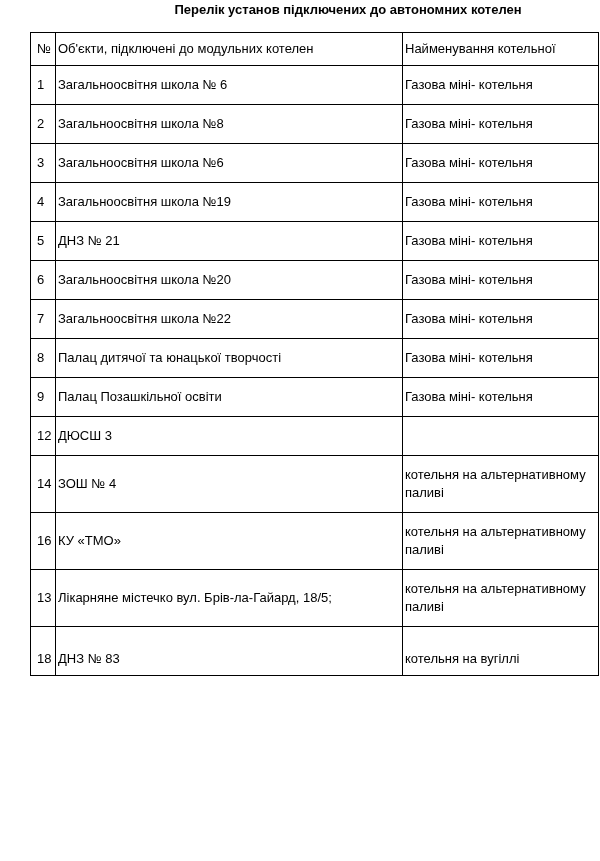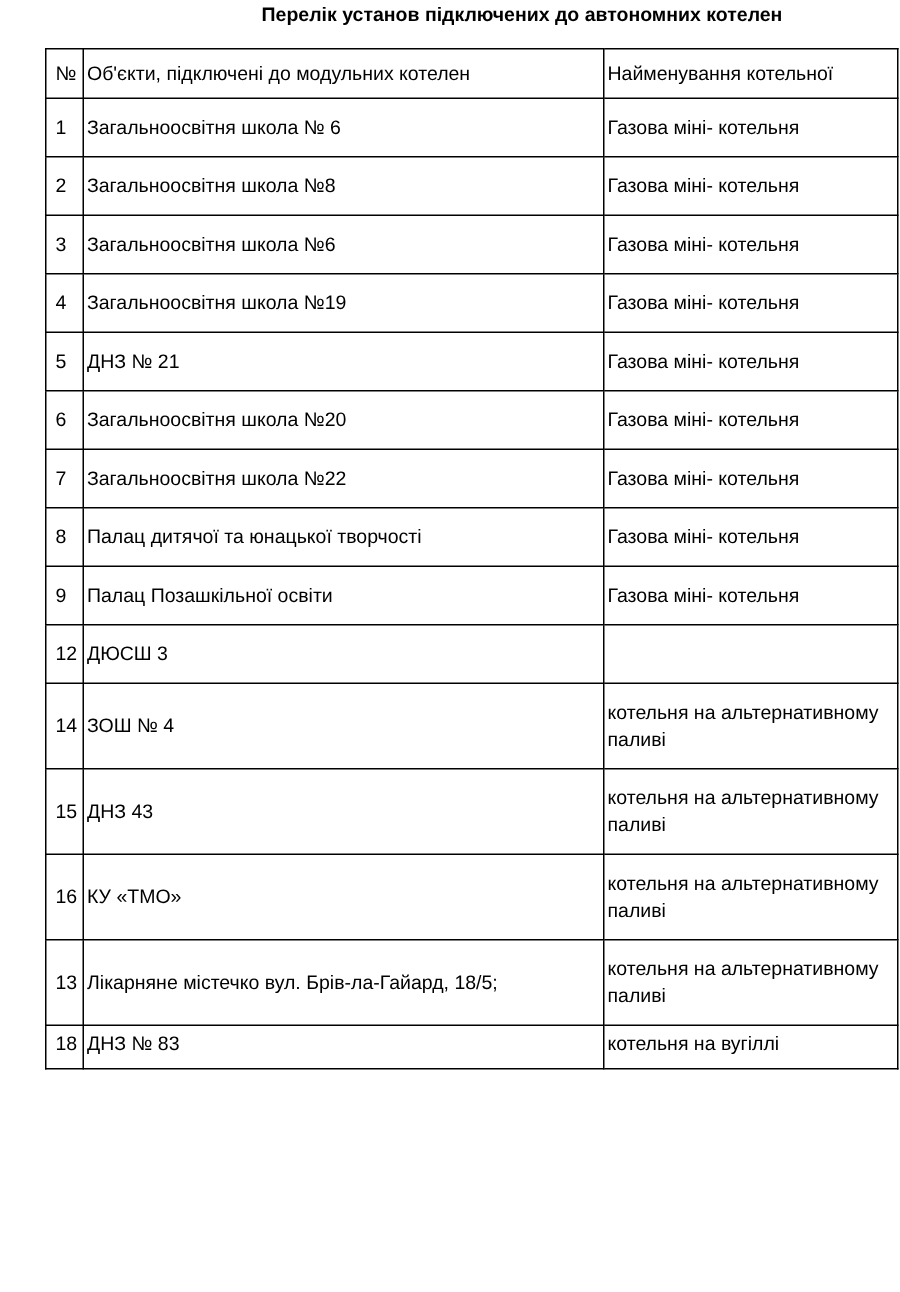--- a/index.html
+++ b/index.html
@@ -44,21 +44,21 @@
   table.boilers th {
     padding-top: 7px;
     padding-bottom: 7px;
     height: 18px;
   }
   table.boilers th:first-child,
   table.boilers td:first-child {
     padding-left: 6px;
   }
   table.boilers tbody tr:last-child td {
-    padding-top: 3px;
+    padding-top: 23px;
     padding-bottom: 7px;
   }
 </style>
 </head>
 <body>
 
 <div class="doc-title">Перелік установ підключених до автономних котелен</div>
 
 <table class="boilers">
   <colgroup>
@@ -123,25 +123,20 @@
         <td>12</td>
         <td>ДЮСШ 3</td>
         <td></td>
       </tr>
       <tr>
         <td>14</td>
         <td>ЗОШ № 4</td>
         <td>котельня на альтернативному паливі</td>
       </tr>
       <tr>
-        <td>15</td>
-        <td>ДНЗ 43</td>
-        <td>котельня на альтернативному паливі</td>
-      </tr>
-      <tr>
         <td>16</td>
         <td>КУ «ТМО»</td>
         <td>котельня на альтернативному паливі</td>
       </tr>
       <tr>
         <td>13</td>
         <td>Лікарняне містечко вул. Брів-ла-Гайард, 18/5;</td>
         <td>котельня на альтернативному паливі</td>
       </tr>
       <tr>

